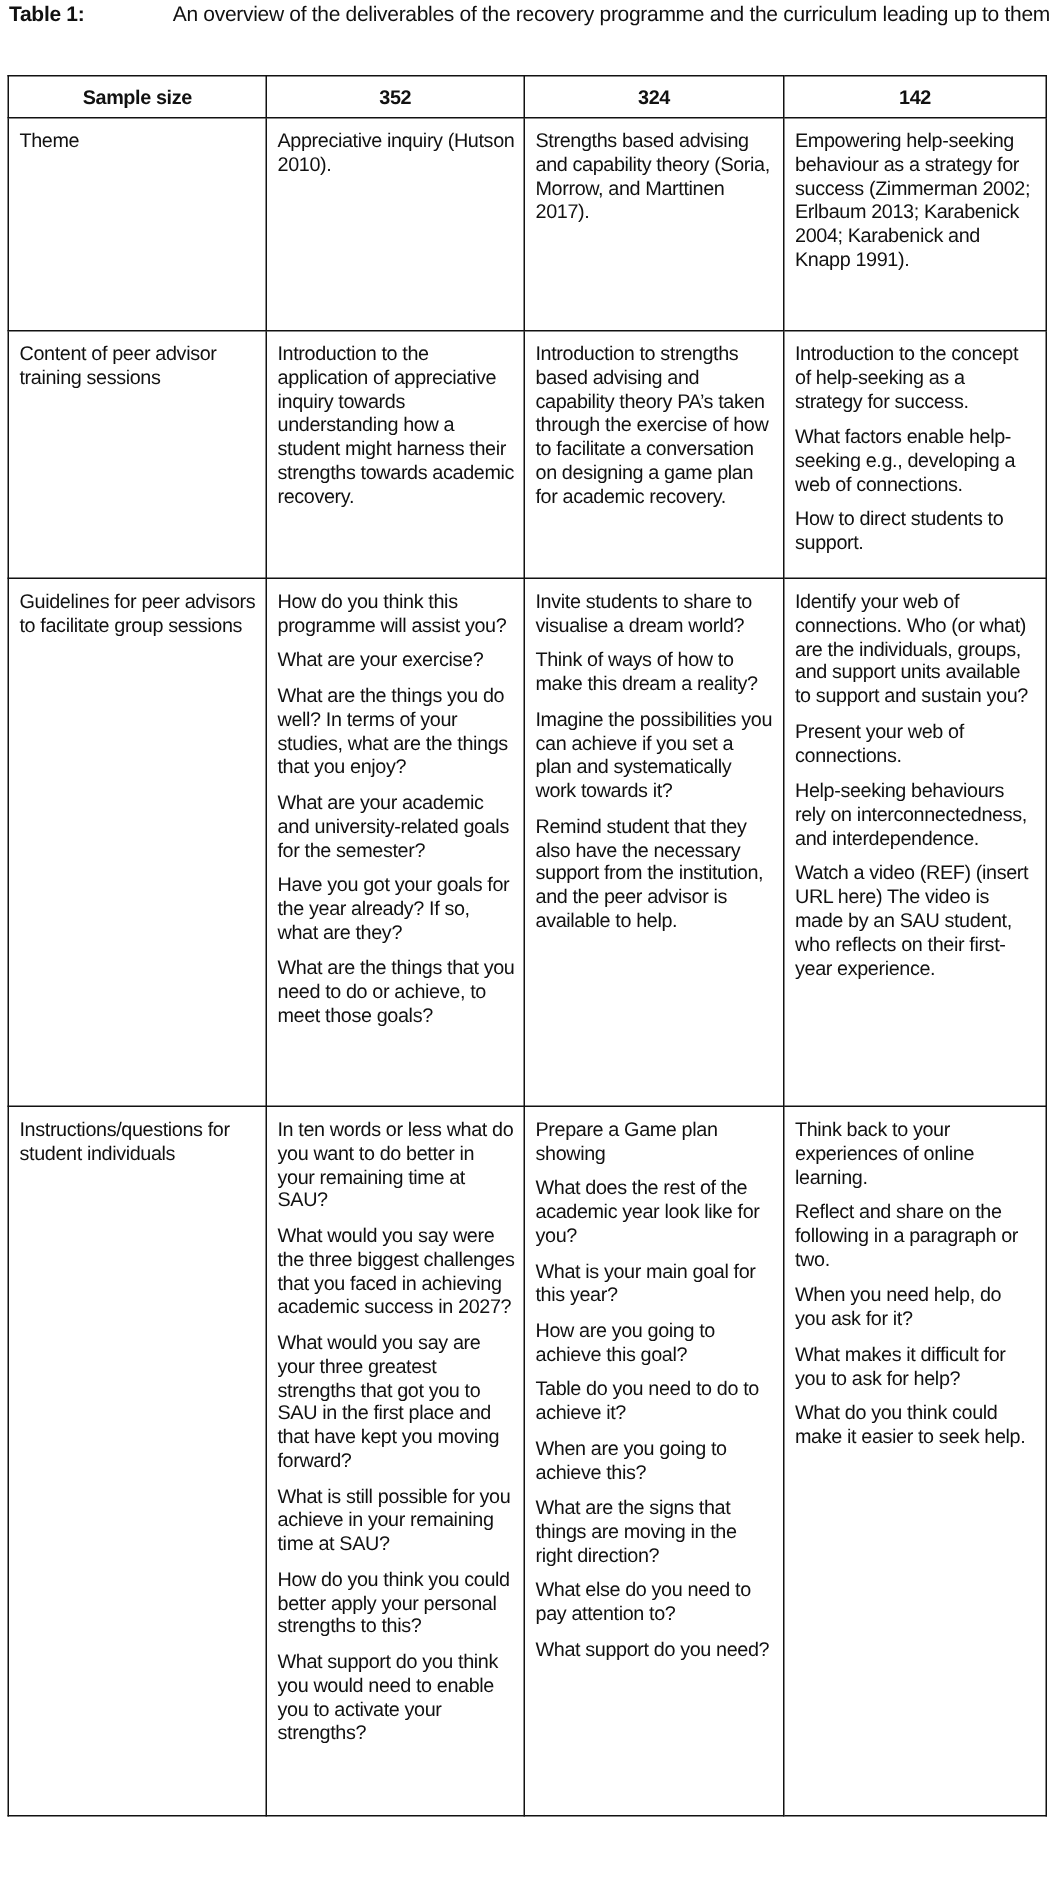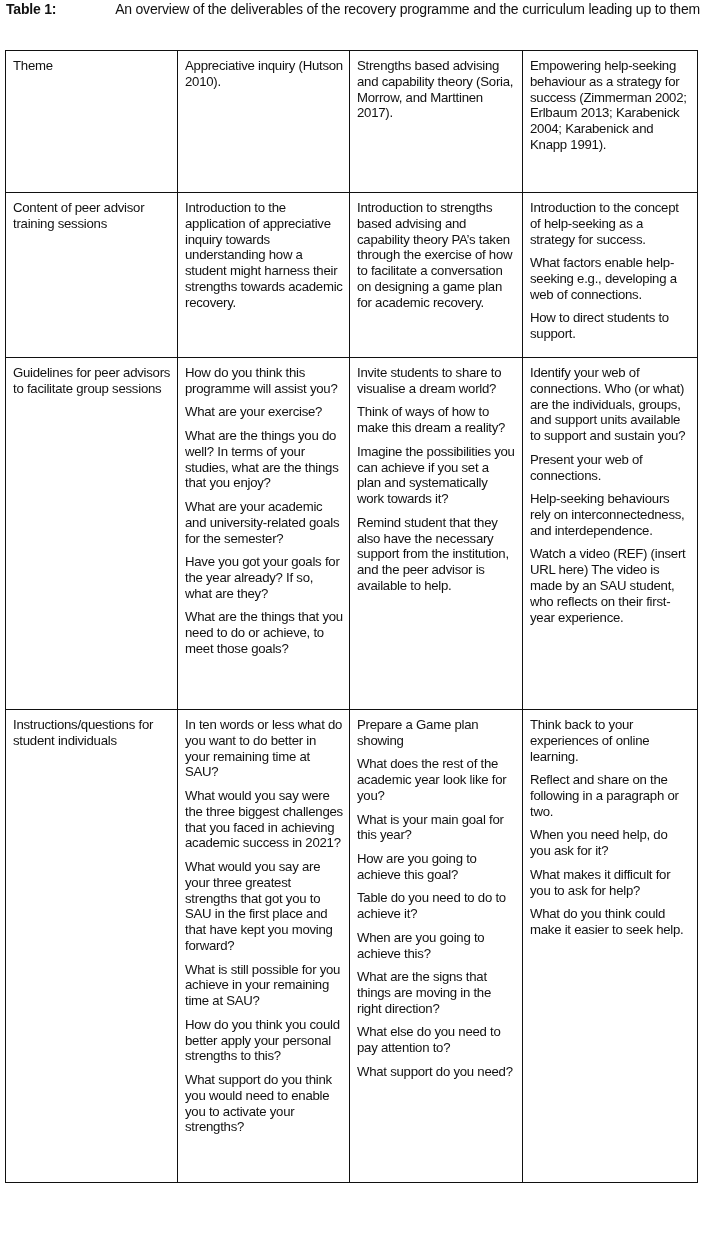--- a/index.html
+++ b/index.html
@@ -81,20 +81,26 @@
 </div>
 
 <table class="main">
   <colgroup>
     <col class="c0">
       <col class="c1">
       <col class="c2">
       <col class="c3">
   </colgroup>
   <tbody id="tbody">
+    <tr class="hdr r2">
+      <th>Sample size</th>
+      <th>352</th>
+      <th>324</th>
+      <th>142</th>
+    </tr>
   <tr class="r-theme">
         <td class="rowlabel">Theme</td>
         <td>
           <div class="para">Appreciative inquiry (Hutson 2010).</div>
         </td>
         <td>
           <div class="para">Strengths based advising and capability theory (Soria, Morrow, and Marttinen 2017).</div>
         </td>
         <td>
           <div class="para">Empowering help-seeking behaviour as a strategy for success (Zimmerman 2002; Erlbaum 2013; Karabenick 2004; Karabenick and Knapp 1991).</div>
@@ -134,21 +140,21 @@
           <div class="para">Identify your web of connections. Who (or what) are the individuals, groups, and support units available to support and sustain you?</div>
           <div class="para">Present your web of connections.</div>
           <div class="para">Help-seeking behaviours rely on interconnectedness, and interdependence.</div>
           <div class="para">Watch a video (REF) (insert URL here) The video is made by an SAU student, who reflects on their first-year experience.</div>
         </td>
       </tr>
       <tr class="r-instr">
         <td class="rowlabel">Instructions/questions for student individuals</td>
         <td>
           <div class="para">In ten words or less what do you want to do better in your remaining time at SAU?</div>
-          <div class="para">What would you say were the three biggest challenges that you faced in achieving academic success in 2021?</div>
+          <div class="para">What would you say were the three biggest challenges that you faced in achieving academic success in 2027?</div>
           <div class="para">What would you say are your three greatest strengths that got you to SAU in the first place and that have kept you moving forward?</div>
           <div class="para">What is still possible for you achieve in your remaining time at SAU?</div>
           <div class="para">How do you think you could better apply your personal strengths to this?</div>
           <div class="para">What support do you think you would need to enable you to activate your strengths?</div>
         </td>
         <td>
           <div class="para">Prepare a Game plan showing</div>
           <div class="para">What does the rest of the academic year look like for you?</div>
           <div class="para">What is your main goal for this year?</div>
           <div class="para">How are you going to achieve this goal?</div>

